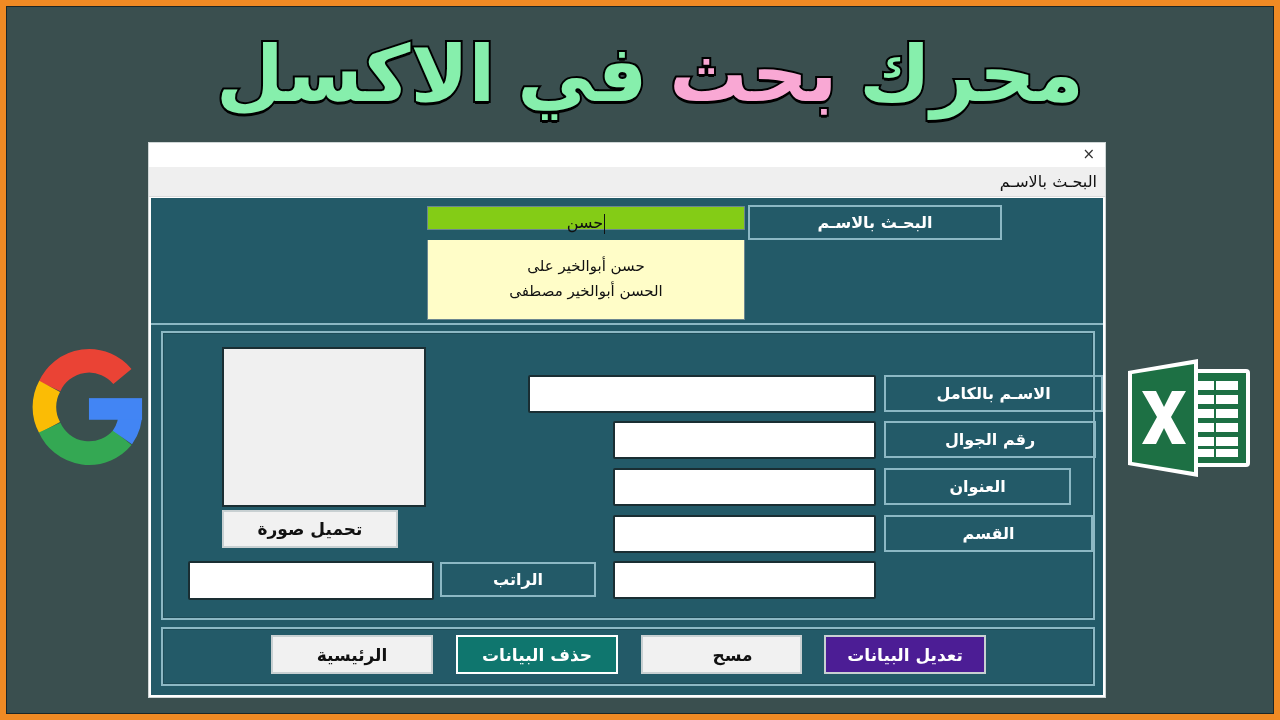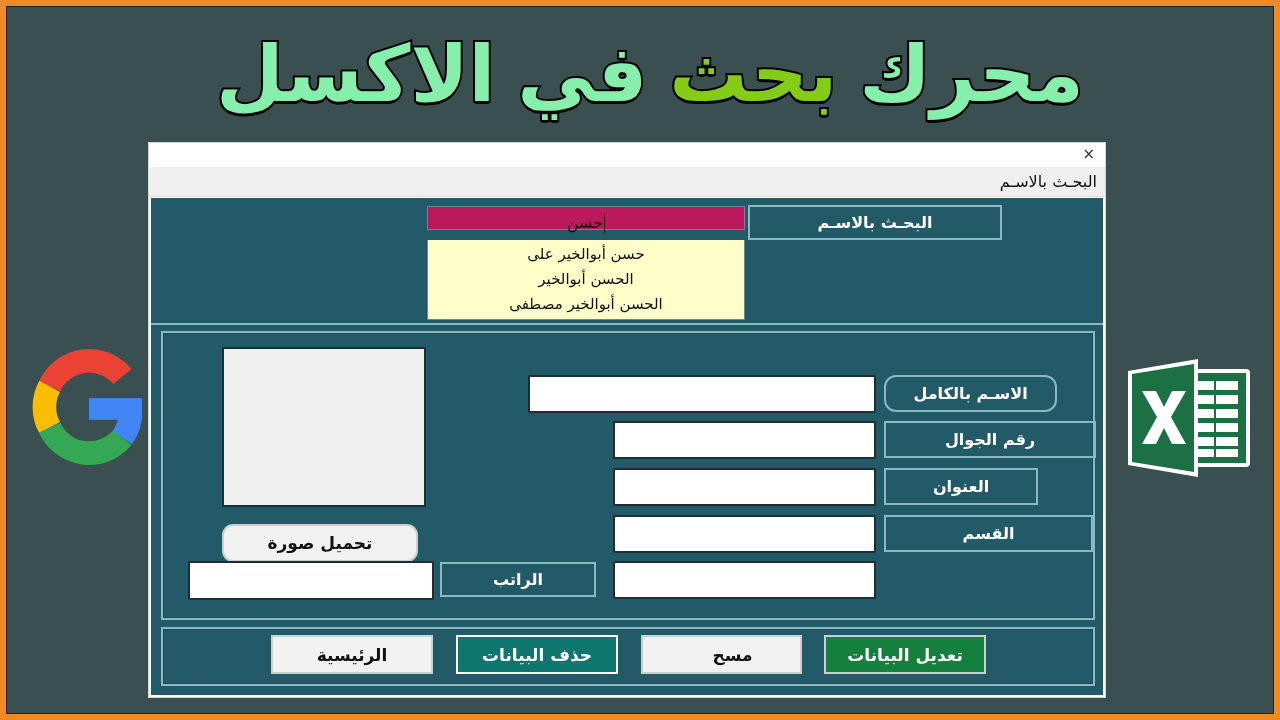--- a/index.html
+++ b/index.html
@@ -19,21 +19,21 @@
     display:flex; justify-content:center; align-items:center; gap:22px;
     direction:rtl;
     font-family:"DejaVu Sans", sans-serif; font-weight:bold; font-size:78px;
     line-height:1;
   }
   .headline span {
     -webkit-text-stroke:4px #000; paint-order:stroke fill;
     text-shadow: 0 3px 0 #000;
   }
   .hw-yellow { color:#86efac; }
-  .hw-white { color:#84cc16; }
+  .hw-white { color:#f9a8d4; }
 
   
   .google-icon { position:absolute; left:28px; top:345px; width:118px; height:122px; }
   
   .excel-icon { position:absolute; left:1126px; top:355px; width:128px; height:126px; }
 
   
   .window {
     position:absolute; left:148px; top:142px; width:958px; height:556px;
     background:#ffffff; box-sizing:border-box; border:1px solid #cfd6d6;
@@ -72,47 +72,47 @@
     font-family:"DejaVu Sans", sans-serif;
   }
   .input-box {
     position:absolute; box-sizing:border-box; background:#ffffff;
     border:2px solid #1a2e33; border-radius:2px;
     font-size:15px; color:#111; direction:rtl; text-align:center;
     font-family:"DejaVu Sans", sans-serif; outline:none; padding:0 4px;
   }
   .search-input {
     position:absolute; left:276px; top:8px; width:318px; height:24px;
-    box-sizing:border-box; background:#be185d; border:1px solid #6c8790;
+    box-sizing:border-box; background:#84cc16; border:1px solid #6c8790;
     font-size:16px; line-height:32px; text-align:center; direction:rtl; color:#111;
   }
   .caret { display:inline-block; width:1px; height:20px; background:#111; vertical-align:middle; margin-left:1px; }
   .results-list {
     position:absolute; left:276px; top:42px; width:318px; height:80px;
     box-sizing:border-box; background:#fffdc8; border:1px solid #6c8790;
-    border-top:none; padding-top:2px;
+    border-top:none; padding-top:14px;
   }
   .result-item {
     font-size:15px; line-height:25px; text-align:center; direction:rtl; color:#111;
     cursor:pointer;
   }
   .photo-box {
     position:absolute; box-sizing:border-box; background:#f0f0f0;
     border:2px solid #1a2e33;
   }
   .btn {
     position:absolute; box-sizing:border-box;
     display:flex; align-items:center; justify-content:center;
     font-weight:bold; font-size:17px; direction:rtl;
     font-family:"DejaVu Sans", sans-serif; cursor:pointer;
     border:1px solid #cfd8da;
   }
   .btn-light { background:#f1f1f1; color:#111; border:2px solid #c8d0d2; }
   .btn-red { background:#0f766e; color:#fff; border:2px solid #ffffff; }
-  .btn-green { background:#15803d; color:#fff; border:2px solid #c8d0d2; }
+  .btn-green { background:#4c1d95; color:#fff; border:2px solid #c8d0d2; }
 </style>
 </head>
 <body>
 
 <div class="frame"></div>
 
 <div class="headline">
   <span class="hw-yellow">محرك</span>
   <span class="hw-white">بحث</span>
   <span class="hw-yellow">في</span>
@@ -155,41 +155,40 @@
   </div>
 
   <div class="body">
 
     <div class="label-box" style="left:597px; top:7px; width:254px; height:35px;">البحـث بالاسـم</div>
     <div class="search-input">
       <span class="caret"></span><span>حسن</span>
     </div>
     <div class="results-list">
       <div class="result-item">حسن أبوالخير على</div>
-      <div class="result-item">الحسن أبوالخير</div>
       <div class="result-item">الحسن أبوالخير مصطفى</div>
     </div>
 
     <div class="divider-top"></div>
 
     <div class="panel" style="left:10px; top:133px; width:934px; height:289px;"></div>
 
     <div class="photo-box" style="left:71px; top:149px; width:204px; height:160px;"></div>
-    <div class="btn btn-light" style="left:71px; top:326px; width:196px; height:38px;border-radius:11px;">تحميل صورة</div>
+    <div class="btn btn-light" style="left:71px; top:312px; width:176px; height:38px;">تحميل صورة</div>
 
     <div class="label-box" style="left:289px; top:364px; width:156px; height:35px;">الراتب</div>
     <input class="input-box" style="left: 37px; top: 363px; width: 246px; height: 39px;" value="">
 
-    <div class="label-box" style="left:733px; top:177px; width:173px; height:37px;border-radius:12px;">الاسـم بالكامل</div>
+    <div class="label-box" style="left:733px; top:177px; width:219px; height:37px;">الاسـم بالكامل</div>
     <input class="input-box" style="left: 377px; top: 177px; width: 348px; height: 38px;" value="">
 
     <div class="label-box" style="left:733px; top:223px; width:212px; height:37px;">رقم الجوال</div>
     <input class="input-box" style="left: 462px; top: 223px; width: 263px; height: 38px;" value="">
 
-    <div class="label-box" style="left:733px; top:270px; width:154px; height:37px;">العنوان</div>
+    <div class="label-box" style="left:733px; top:270px; width:187px; height:37px;">العنوان</div>
     <input class="input-box" style="left: 462px; top: 270px; width: 263px; height: 38px;" value="">
 
     <div class="label-box" style="left:733px; top:317px; width:209px; height:37px;">القسم</div>
     <input class="input-box" style="left: 462px; top: 317px; width: 263px; height: 38px;" value="">
 
     <input class="input-box" style="left: 462px; top: 363px; width: 263px; height: 38px;" value="">
 
     <div class="panel" style="left:10px; top:429px; width:934px; height:59px;"></div>
     <div class="btn btn-light" style="left:120px; top:437px; width:162px; height:39px;">الرئيسية</div>
     <div class="btn btn-red" style="left:305px; top:437px; width:162px; height:39px;">حذف البيانات</div>

